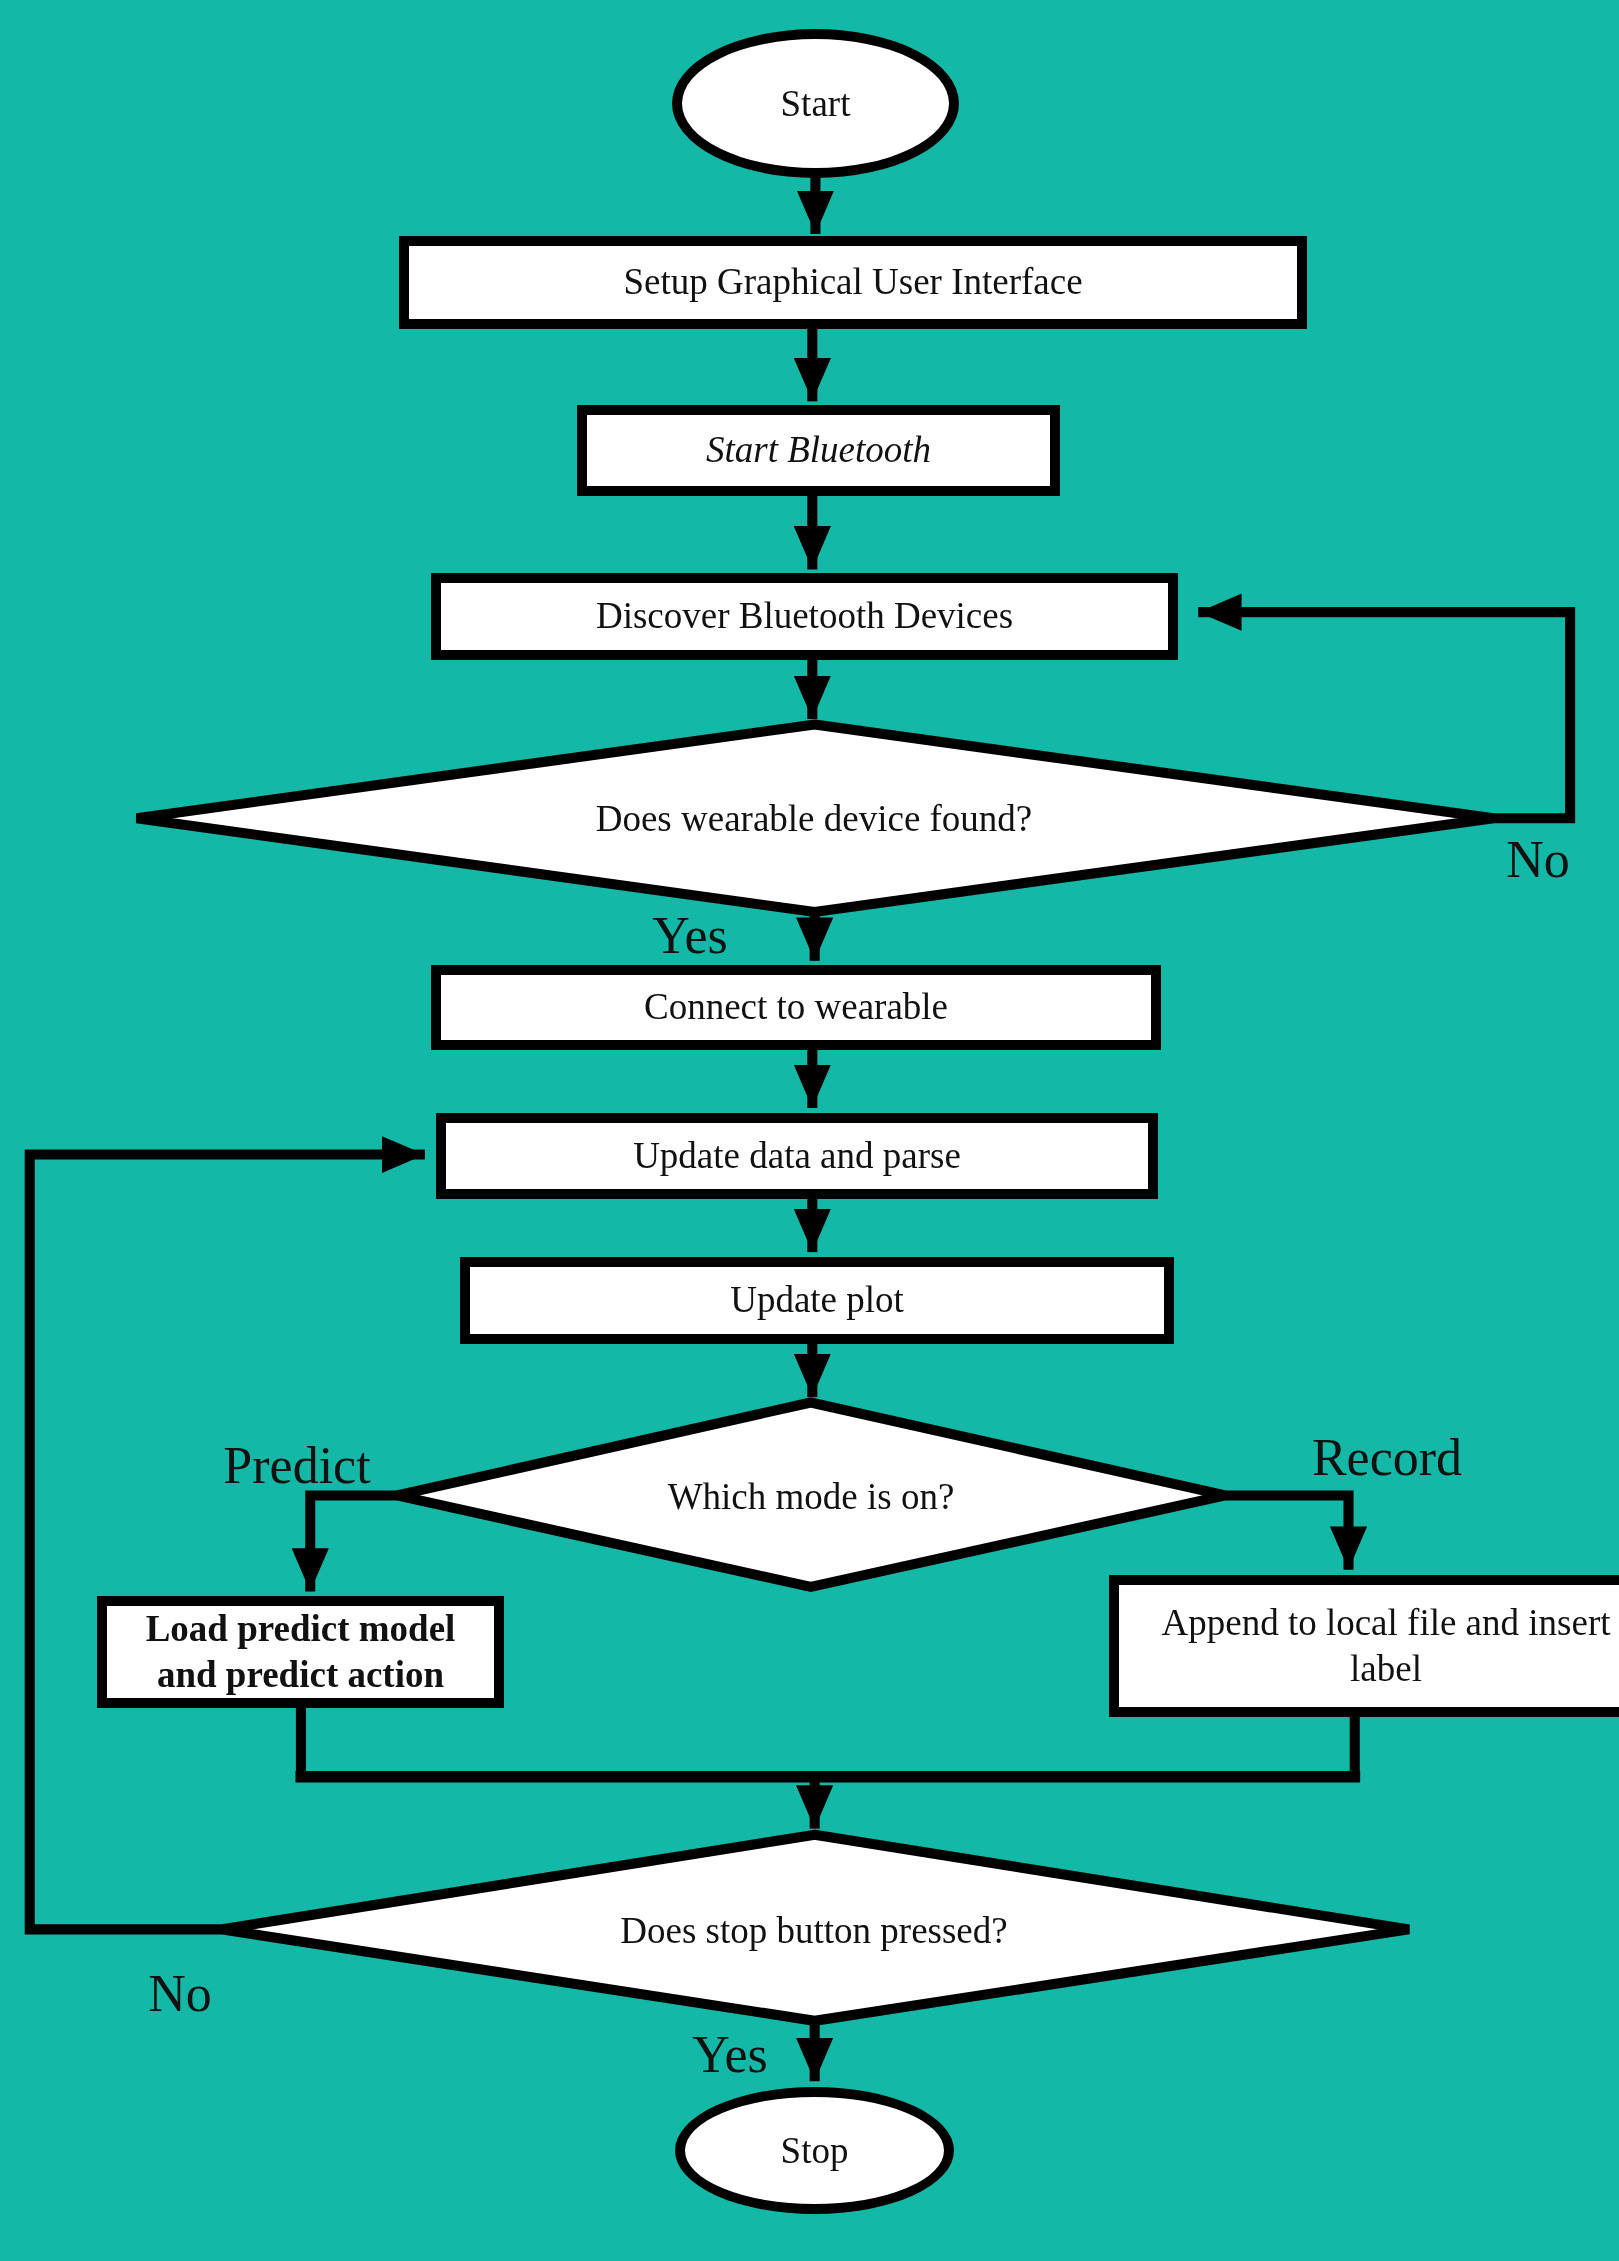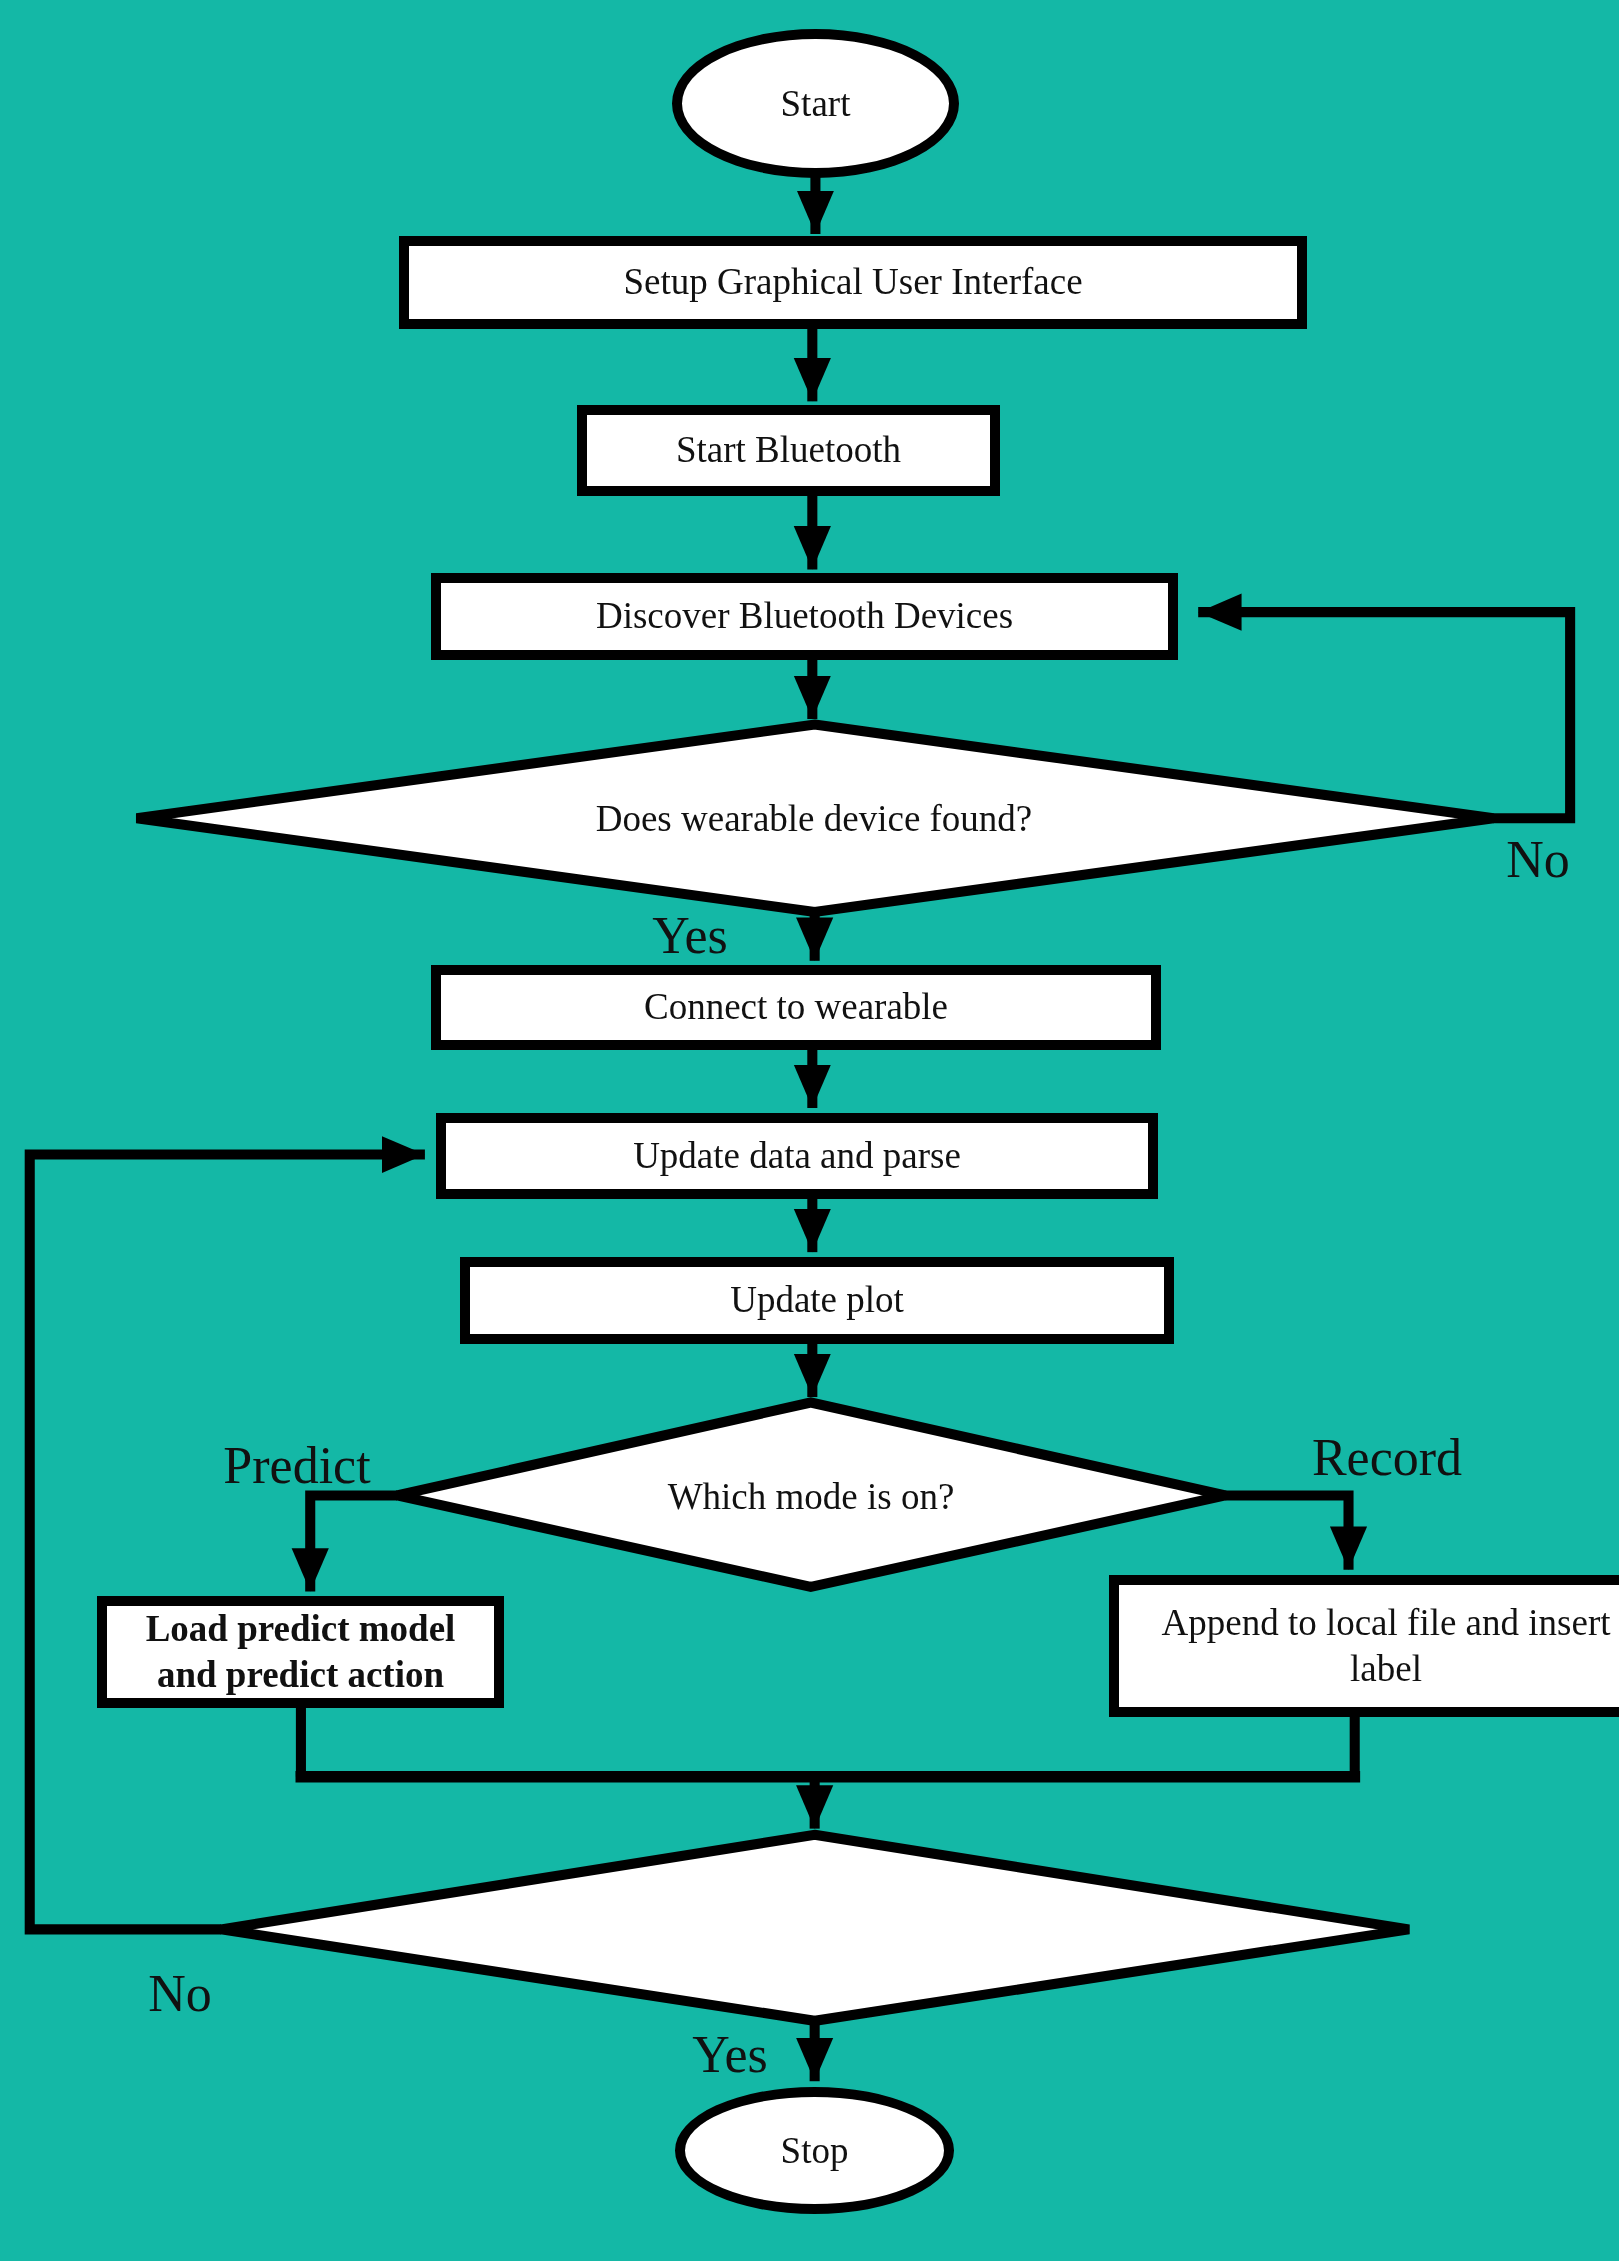--- a/index.html
+++ b/index.html
@@ -114,21 +114,21 @@
   </div>
 
   <div class="terminator" style="left:675px; top:2087px; width:279px; height:127px;">
     <span>Stop</span>
   </div>
 
   <div class="node-box" style="left:399px; top:236px; width:908px; height:93px;">
     <span>Setup Graphical User Interface</span>
   </div>
 
-  <div class="node-box" style="left:577px; top:405px; width:423px; height:91px;">
+  <div class="node-box" style="left:577px; top:405px; width:483px; height:91px;font-style:italic;">
     <span>Start Bluetooth</span>
   </div>
 
   <div class="node-box" style="left:431px; top:573px; width:747px; height:87px;">
     <span>Discover Bluetooth Devices</span>
   </div>
 
   <div class="node-box" style="left:431px; top:965px; width:730px; height:85px;justify-content:center;">
     <span>Connect to wearable</span>
   </div>
@@ -150,20 +150,23 @@
   </div>
 
   <div class="diamond-label" style="left:814px; top:818px;">
     <span>Does wearable device found?</span>
   </div>
 
   <div class="diamond-label" style="left:811px; top:1496px;">
     <span>Which mode is on?</span>
   </div>
 
+  <div class="diamond-label" style="left:814px; top:1930px;">
+    <span>Does stop button pressed?</span>
+  </div>
 
   <div class="edge-label" style="left:690px; top:935px;">
     <span>Yes</span>
   </div>
 
   <div class="edge-label" style="left:1538px; top:859px;">
     <span>No</span>
   </div>
 
   <div class="edge-label" style="left:297px; top:1465px;">

